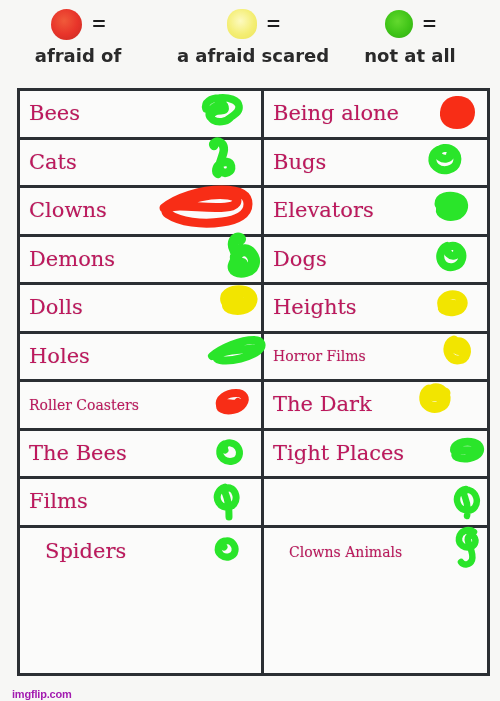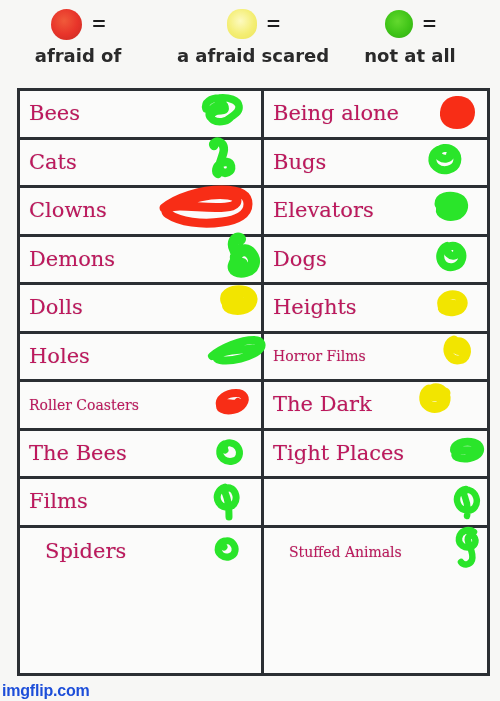--- a/index.html
+++ b/index.html
@@ -110,26 +110,26 @@
   .mark {
     position: absolute;
     pointer-events: none;
     z-index: 5;
   }
   .mark svg { display: block; overflow: visible; }
 
   
   .watermark {
     position: absolute;
-    left: 2px;
+    left: 12px;
     bottom: 1px;
     font-family: "Liberation Sans", sans-serif;
-    font-size: 16px;
+    font-size: 11px;
     font-weight: 700;
-    color: #1d4ed8;
+    color: #a21caf;
     letter-spacing: -0.2px;
     text-shadow: 0 0 1px #ffffff;
     z-index: 20;
   }
 </style>
 </head>
 <body>
 
 <div id="meme">
 
@@ -337,21 +337,21 @@
 
       <div class="cell">
         <span class="mark" style="left:186px; top:3px;">
           <svg width="34" height="40" viewBox="0 0 34 40">
             <path d="M16,7 C9,8 5,15 8,22 C11,29 21,31 25,25 C29,19 26,10 19,8 C15,7 13,11 15,15 C17,20 18,28 17,34" fill="none" stroke="#2ae52a" stroke-width="6.5" stroke-linecap="round" stroke-linejoin="round"></path>
           </svg>
         </span>
       </div>
 
       <div class="cell">
-        <span class="cell-label sm">Stuffed Animals</span>
+        <span class="cell-label sm">Clowns Animals</span>
         <span class="mark" style="left:188px; top:-6px;">
           <svg width="34" height="48" viewBox="0 0 34 48">
             <path d="M22,10 C16,6 8,9 7,16 C6,23 13,27 19,25 C24,23 25,17 21,14 C18,12 15,15 16,19 C18,26 22,32 20,38 C18,43 12,44 9,40" fill="none" stroke="#2ae52a" stroke-width="6.5" stroke-linecap="round" stroke-linejoin="round"></path>
           </svg>
         </span>
       </div>
 
     </div>
   </div>
 

